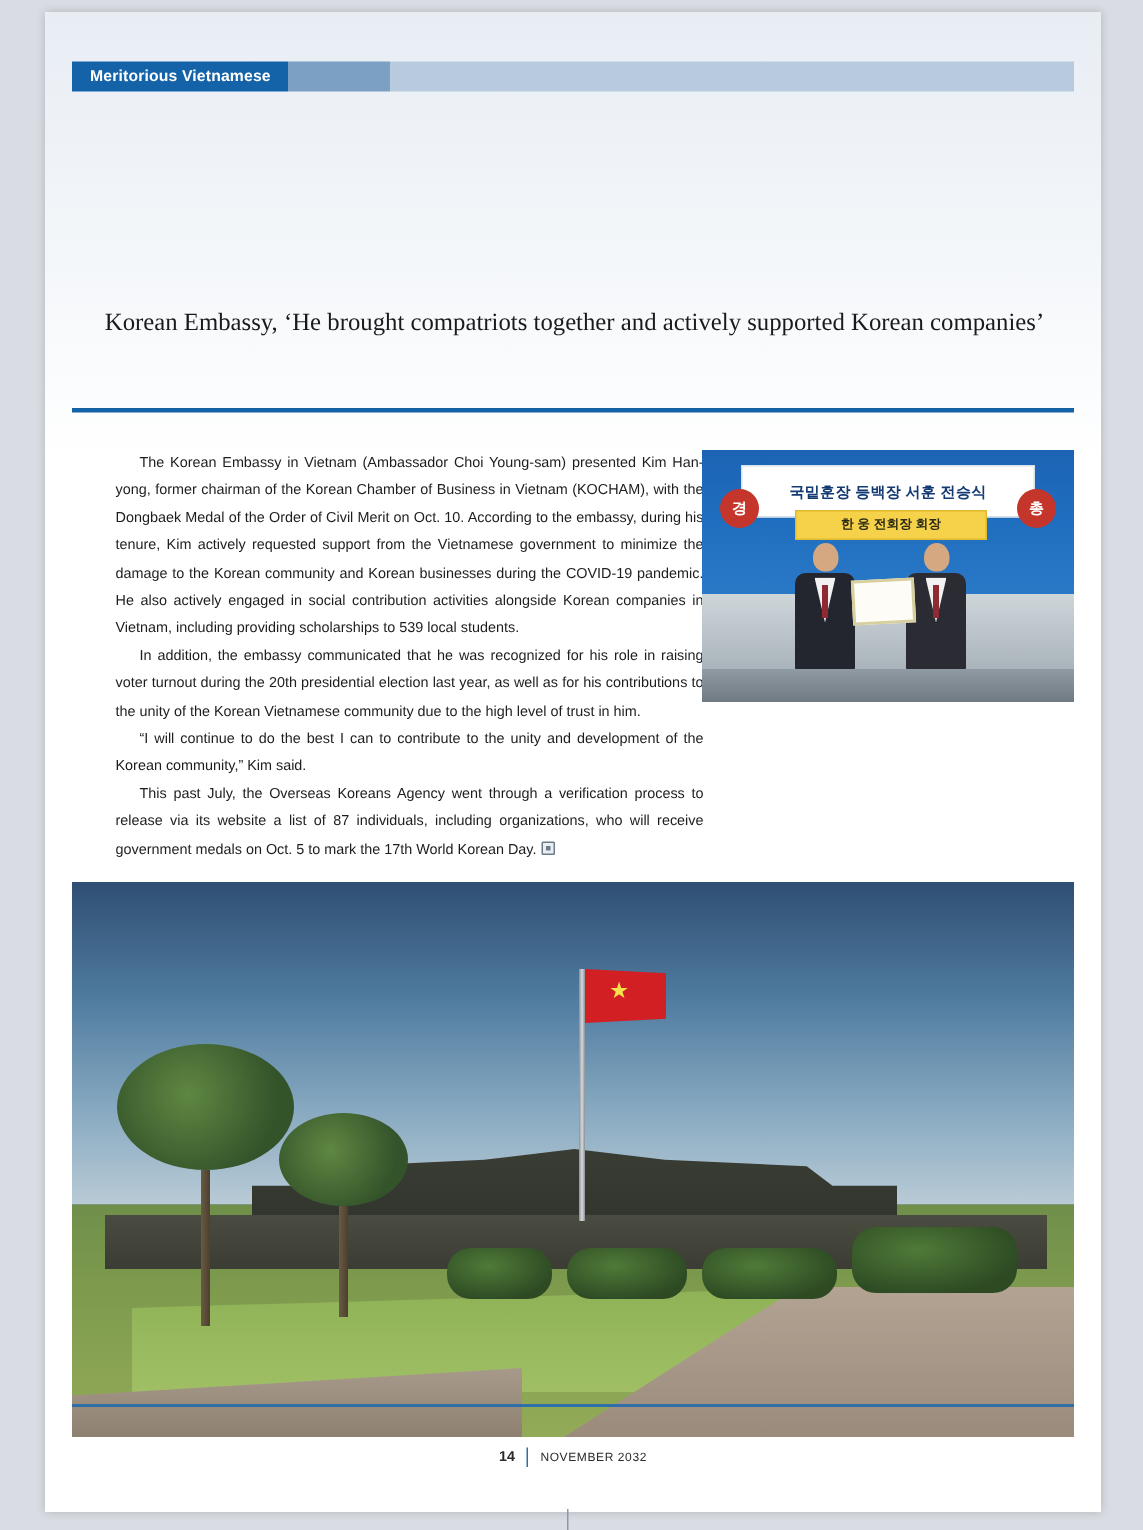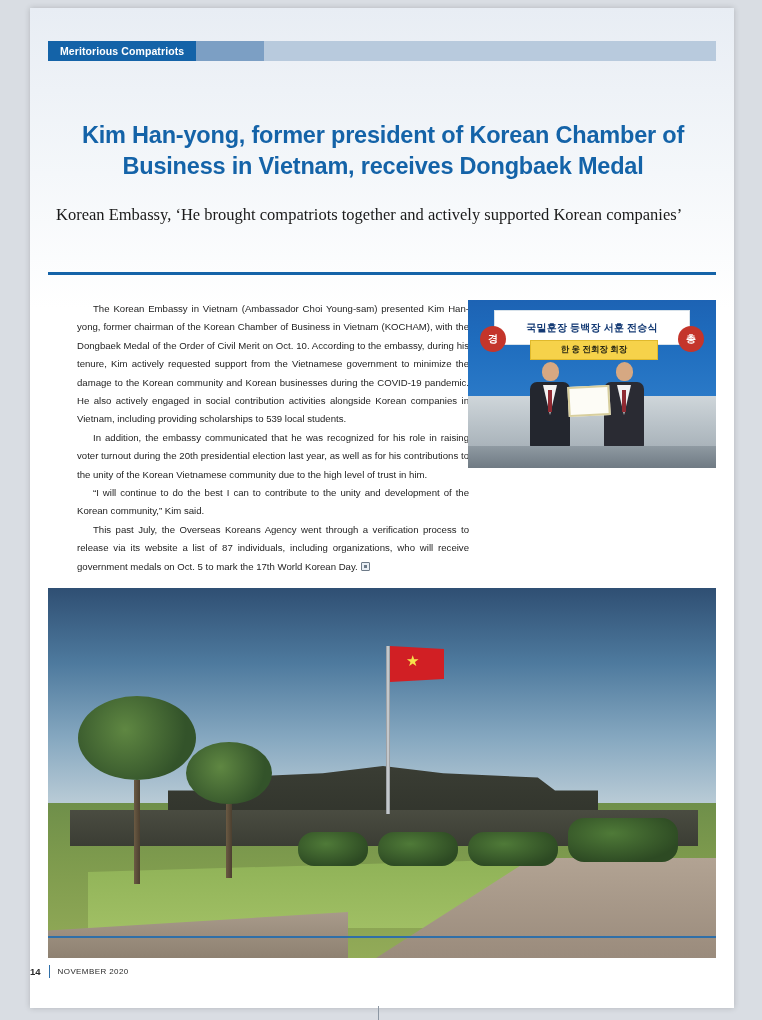--- a/index.html
+++ b/index.html
@@ -61,20 +61,21 @@
     color: #1463a8;
     font-size: 23.5px;
     font-weight: bold;
     line-height: 1.33;
     letter-spacing: -0.2px;
   }
   .subhead {
     position: absolute;
     left: 26px; top: 196px;
     width: 654px;
+    text-align: center;
     color: #1a1a1a;
     font-family: "Liberation Serif", serif;
     font-size: 16.5px;
     line-height: 1.35;
   }
 
   .rule {
     position: absolute;
     left: 18px; top: 264px;
     width: 668px; height: 3px;
@@ -228,20 +229,21 @@
     position:absolute; left:0; right:0; top:348px; height:2px;
     background:#2f6fa8;
   }
 
   
   .footer {
     position: absolute;
     left: 0; right: 0; bottom: 30px;
     display: flex;
     align-items: center;
+    justify-content: center;
     gap: 8px;
     font-size: 8px;
     color: #2a2a2a;
   }
   .footer .pgnum { font-weight: bold; font-size: 9.5px; }
   .footer .sep { width:1px; height:13px; background:#2f6fa8; display:inline-block; }
   .footer .issue { letter-spacing: .4px; }
 
   .spine {
     position: absolute;
@@ -250,26 +252,25 @@
     background: #8c97a3;
   }
 </style>
 </head>
 <body>
 
 <div class="page">
   <div class="page-wash"></div>
 
   <div class="kicker-row">
-    <div class="kicker-tab">Meritorious Compatriots</div>
+    <div class="kicker-tab">Meritorious Vietnamese</div>
     <div class="kicker-tail-1"></div>
     <div class="kicker-tail-2"></div>
   </div>
 
-  <div class="headline">Kim Han-yong, former president of Korean Chamber of Business in Vietnam, receives Dongbaek Medal</div>
   <div class="subhead">Korean Embassy, ‘He brought compatriots together and actively supported Korean companies’</div>
   <div class="rule"></div>
 
   <div class="col-text">
     <p>The Korean Embassy in Vietnam (Ambassador Choi Young-sam) presented Kim Han-yong, former chairman of the Korean Chamber of Business in Vietnam (KOCHAM), with the Dongbaek Medal of the Order of Civil Merit on Oct. 10. According to the embassy, during his tenure, Kim actively requested support from the Vietnamese government to minimize the damage to the Korean community and Korean businesses during the COVID-19 pandemic. He also actively engaged in social contribution activities alongside Korean companies in Vietnam, including providing scholarships to 539 local students.</p>
     <p>In addition, the embassy communicated that he was recognized for his role in raising voter turnout during the 20th presidential election last year, as well as for his contributions to the unity of the Korean Vietnamese community due to the high level of trust in him.</p>
     <p>“I will continue to do the best I can to contribute to the unity and development of the Korean community,” Kim said.</p>
     <p><span>This past July, the Overseas Koreans Agency went through a verification process to release via its website a list of 87 individuals, including organizations, who will receive government medals on Oct. 5 to mark the 17th World Korean Day.</span><span class="endmark"></span></p>
   </div>
 
@@ -321,17 +322,17 @@
     <div class="bp-tree t2">
       <div class="crown"></div>
       <div class="trunk"></div>
     </div>
     <div class="bp-line"></div>
   </div>
 
   <div class="footer">
     <span class="pgnum">14</span>
     <span class="sep"></span>
-    <span class="issue">NOVEMBER 2020</span>
+    <span class="issue">NOVEMBER 2032</span>
   </div>
 </div>
 
 <div class="spine"></div>
 
 </body></html>

